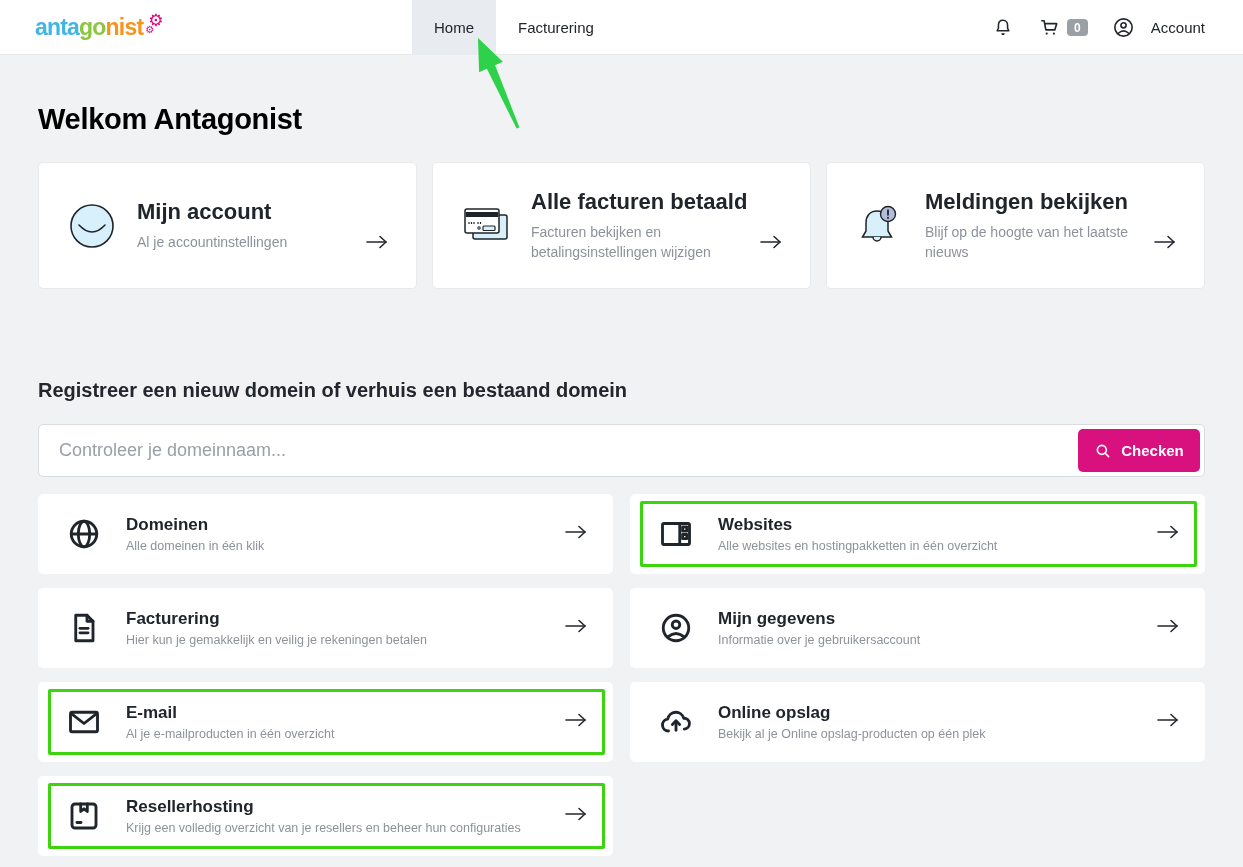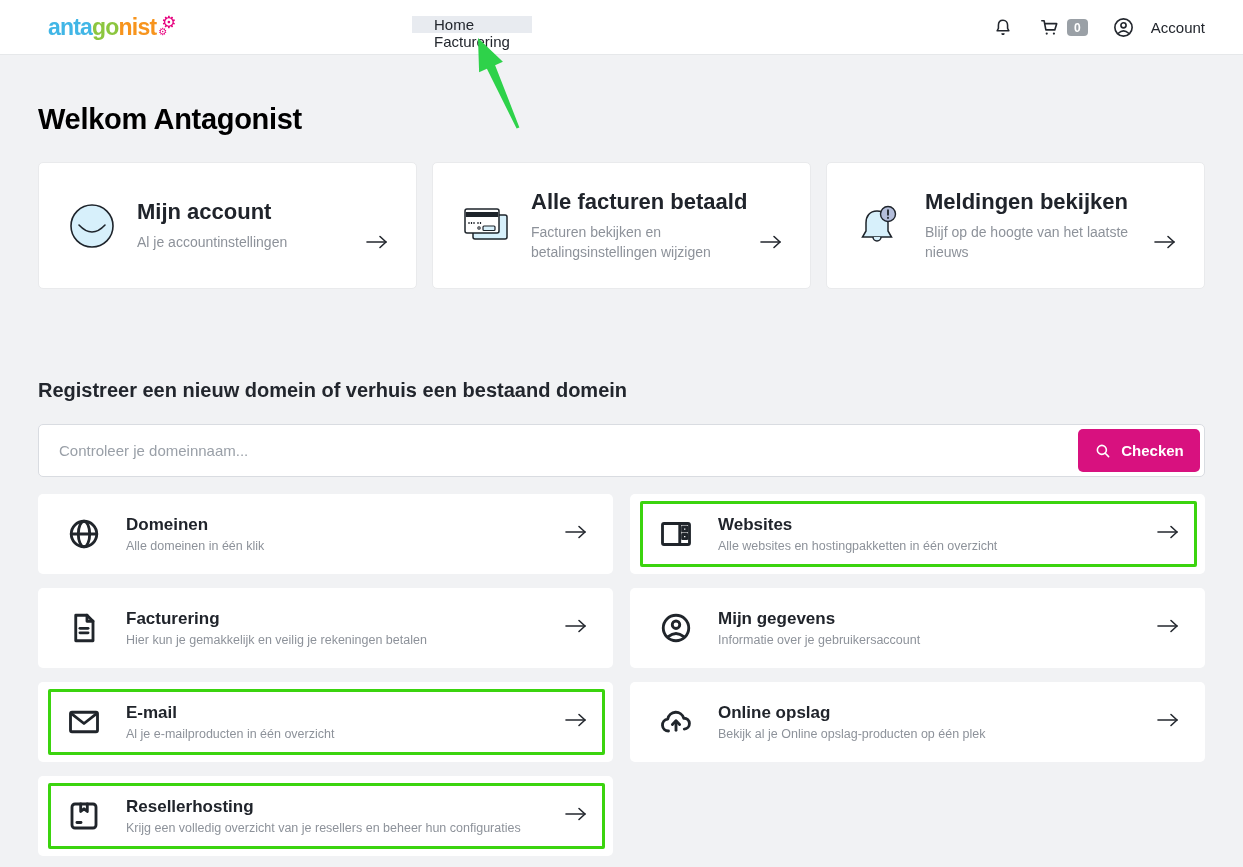--- a/index.html
+++ b/index.html
@@ -9,26 +9,26 @@
     background:#f1f2f4;
     color:#20242b;
     position:relative;
     overflow:hidden;
   }
   
   .header {
     height:55px; background:#ffffff; border-bottom:1px solid #e6e8ea;
     position:relative; display:flex; align-items:center;
   }
-  .logo { position:absolute; left:48px; top:10px; display:flex; align-items:flex-end; cursor:pointer; }
+  .logo { position:absolute; left:35px; top:10px; display:flex; align-items:center; cursor:pointer; }
   .logo-text { font-size:23px; font-weight:bold; letter-spacing:-0.8px; line-height:34px; }
   .gears { position:relative; width:22px; height:30px; margin-left:2px; }
   .gear-big { position:absolute; top:-2px; left:3px; font-size:17px; color:#e6007e; }
   .gear-small { position:absolute; top:12px; left:0px; font-size:10px; color:#e6007e; }
-  .nav { position:absolute; left:412px; top:16px; height:55px; display:flex; align-items:stretch;flex-direction:column; }
+  .nav { position:absolute; left:412px; top:0; height:55px; display:flex; align-items:stretch; }
   .nav-item {
     display:flex; align-items:center; padding:0 22px; font-size:15px; color:#22262d; cursor:pointer;
   }
   .nav-item.active { background:#e8ebf0; }
   .header-right { position:absolute; right:38px; top:0; height:55px; display:flex; align-items:center; gap:24px; }
   .icon-btn { display:flex; align-items:center; cursor:pointer; }
   .cart-group { display:flex; align-items:center; gap:6px; }
   .cart-badge {
     background:#9aa0a6; color:#ffffff; font-size:12px; font-weight:bold;
     min-width:21px; height:17px; border-radius:4px; display:flex; align-items:center; justify-content:center;
@@ -53,21 +53,21 @@
   svg.arrow-glyph { stroke:#23272e; fill:none; stroke-width:1.6; stroke-linecap:round; stroke-linejoin:round; }
 
   .section-heading { font-size:20px; font-weight:bold; color:#22262d; margin-top:90px; }
 
   .search-bar {
     margin-top:22px; height:53px; background:#ffffff; border:1px solid #d9dce1; border-radius:5px;
     position:relative; display:flex; align-items:center;
   }
   .search-input {
     border:none; outline:none; flex:1; height:100%; padding:0 140px 0 20px;
-    font-size:15px; font-family:"Liberation Sans", sans-serif; color:#22262d; background:transparent; border-radius:5px;
+    font-size:18px; font-family:"Liberation Sans", sans-serif; color:#22262d; background:transparent; border-radius:5px;
   }
   .search-input::placeholder { color:#9aa0a8; }
   .check-btn {
     position:absolute; right:4px; top:4px; bottom:4px; width:122px;
     background:#d8117f; border:none; border-radius:5px; color:#ffffff;
     font-size:15px; font-weight:bold; font-family:"Liberation Sans", sans-serif;
     display:flex; align-items:center; justify-content:center; gap:9px; cursor:pointer;
   }
 
   .product-grid { margin-top:17px; display:grid; grid-template-columns:1fr 1fr; column-gap:17px; row-gap:14px; }

